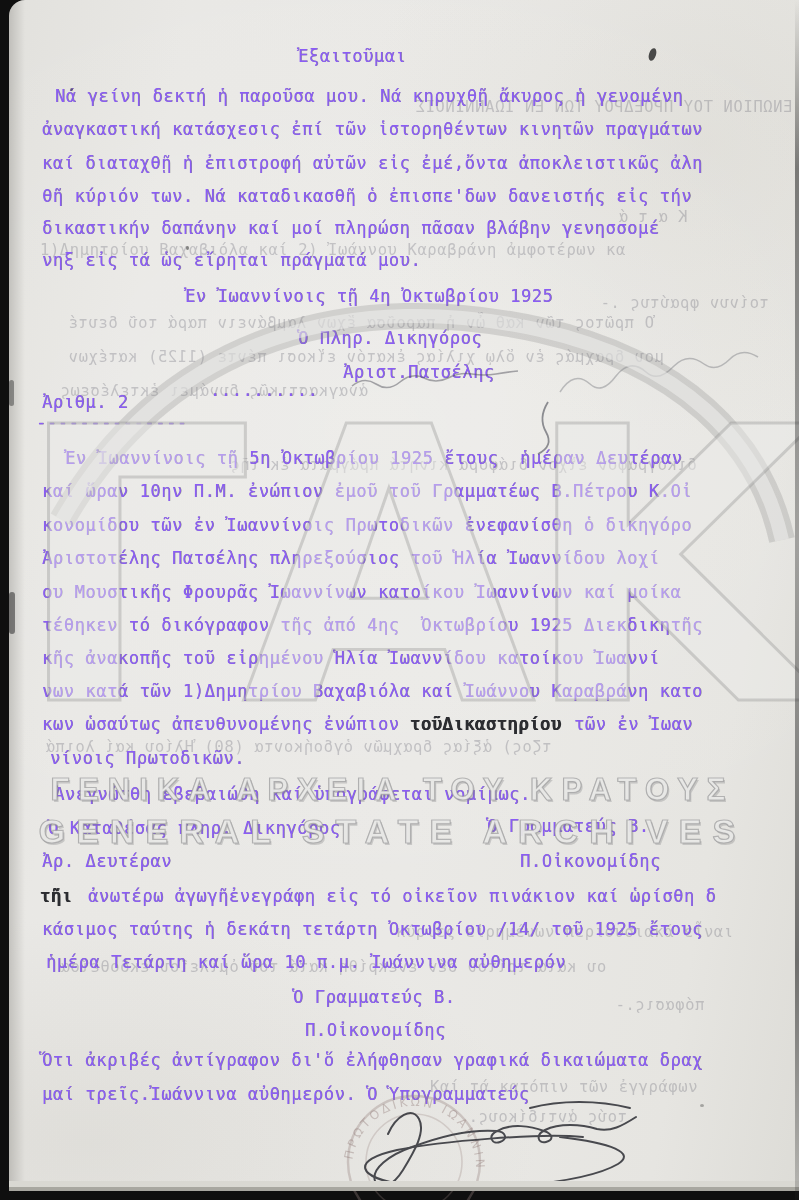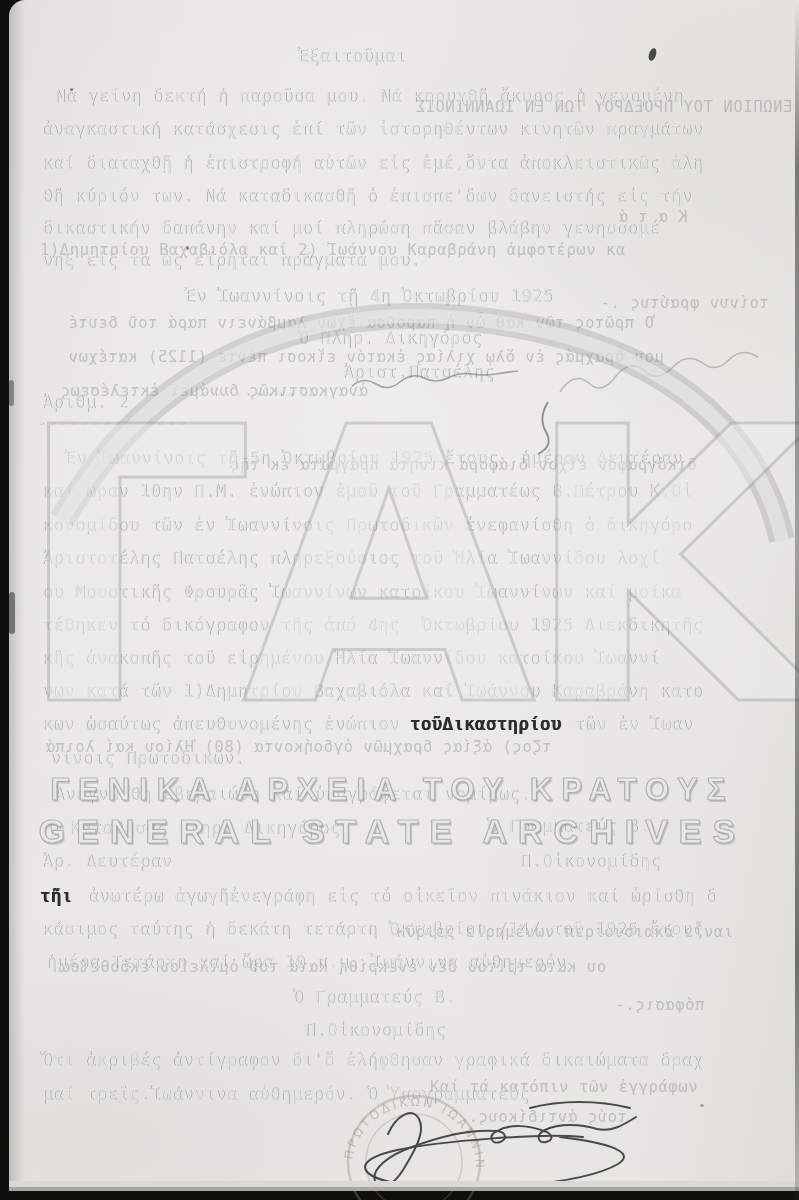--- a/index.html
+++ b/index.html
@@ -14,21 +14,21 @@
         linear-gradient(100deg,#e2e1dd 0%,#e9e8e5 18%,#eae9e6 55%,#e6e5e1 85%,#dddcd7 100%);
       border-top-left-radius:16px;}
   #paper-left-shade{position:absolute;left:9px;top:0;bottom:9px;width:16px;
       background:linear-gradient(90deg,rgba(90,88,82,0.25),rgba(90,88,82,0));border-top-left-radius:16px;}
   #paper-bottom-edge{position:absolute;left:9px;right:0;bottom:9px;height:4px;background:#a8a7a0;}
   #paper-bottom-light{position:absolute;left:9px;right:0;bottom:13px;height:6px;background:#d9d8d2;}
   #right-edge-line{position:absolute;right:0;top:0;bottom:0;width:4px;
       background:linear-gradient(180deg,rgba(35,35,35,0) 0%,rgba(35,35,35,0.55) 14%,rgba(35,35,35,0.35) 45%,rgba(35,35,35,0.6) 80%,rgba(35,35,35,0.2) 100%);}
 
   
-  .tline{position:absolute;font-size:17px;line-height:1;letter-spacing:0.6px;color:#e5e5e5;
+  .tline{position:absolute;font-size:17px;line-height:1;letter-spacing:0.6px;color:#8b5cf6;
          white-space:pre;text-shadow:0.4px 0.3px 0.6px rgba(55,55,60,0.55);}
   .tline.bold{color:#2c2d31;text-shadow:0.8px 0 0 currentColor,-0.4px 0 0 currentColor,0 0.4px 0 currentColor;}
   
   .bline{position:absolute;font-size:15.5px;line-height:1;letter-spacing:0.6px;white-space:pre;
          color:rgba(98,100,112,0.30);}
   .bline.mir{transform:scaleX(-1);}
 
   
   #gak-logo{position:absolute;left:0;top:0;pointer-events:none;}
   .wm-text{position:absolute;left:0;right:14px;text-align:center;

